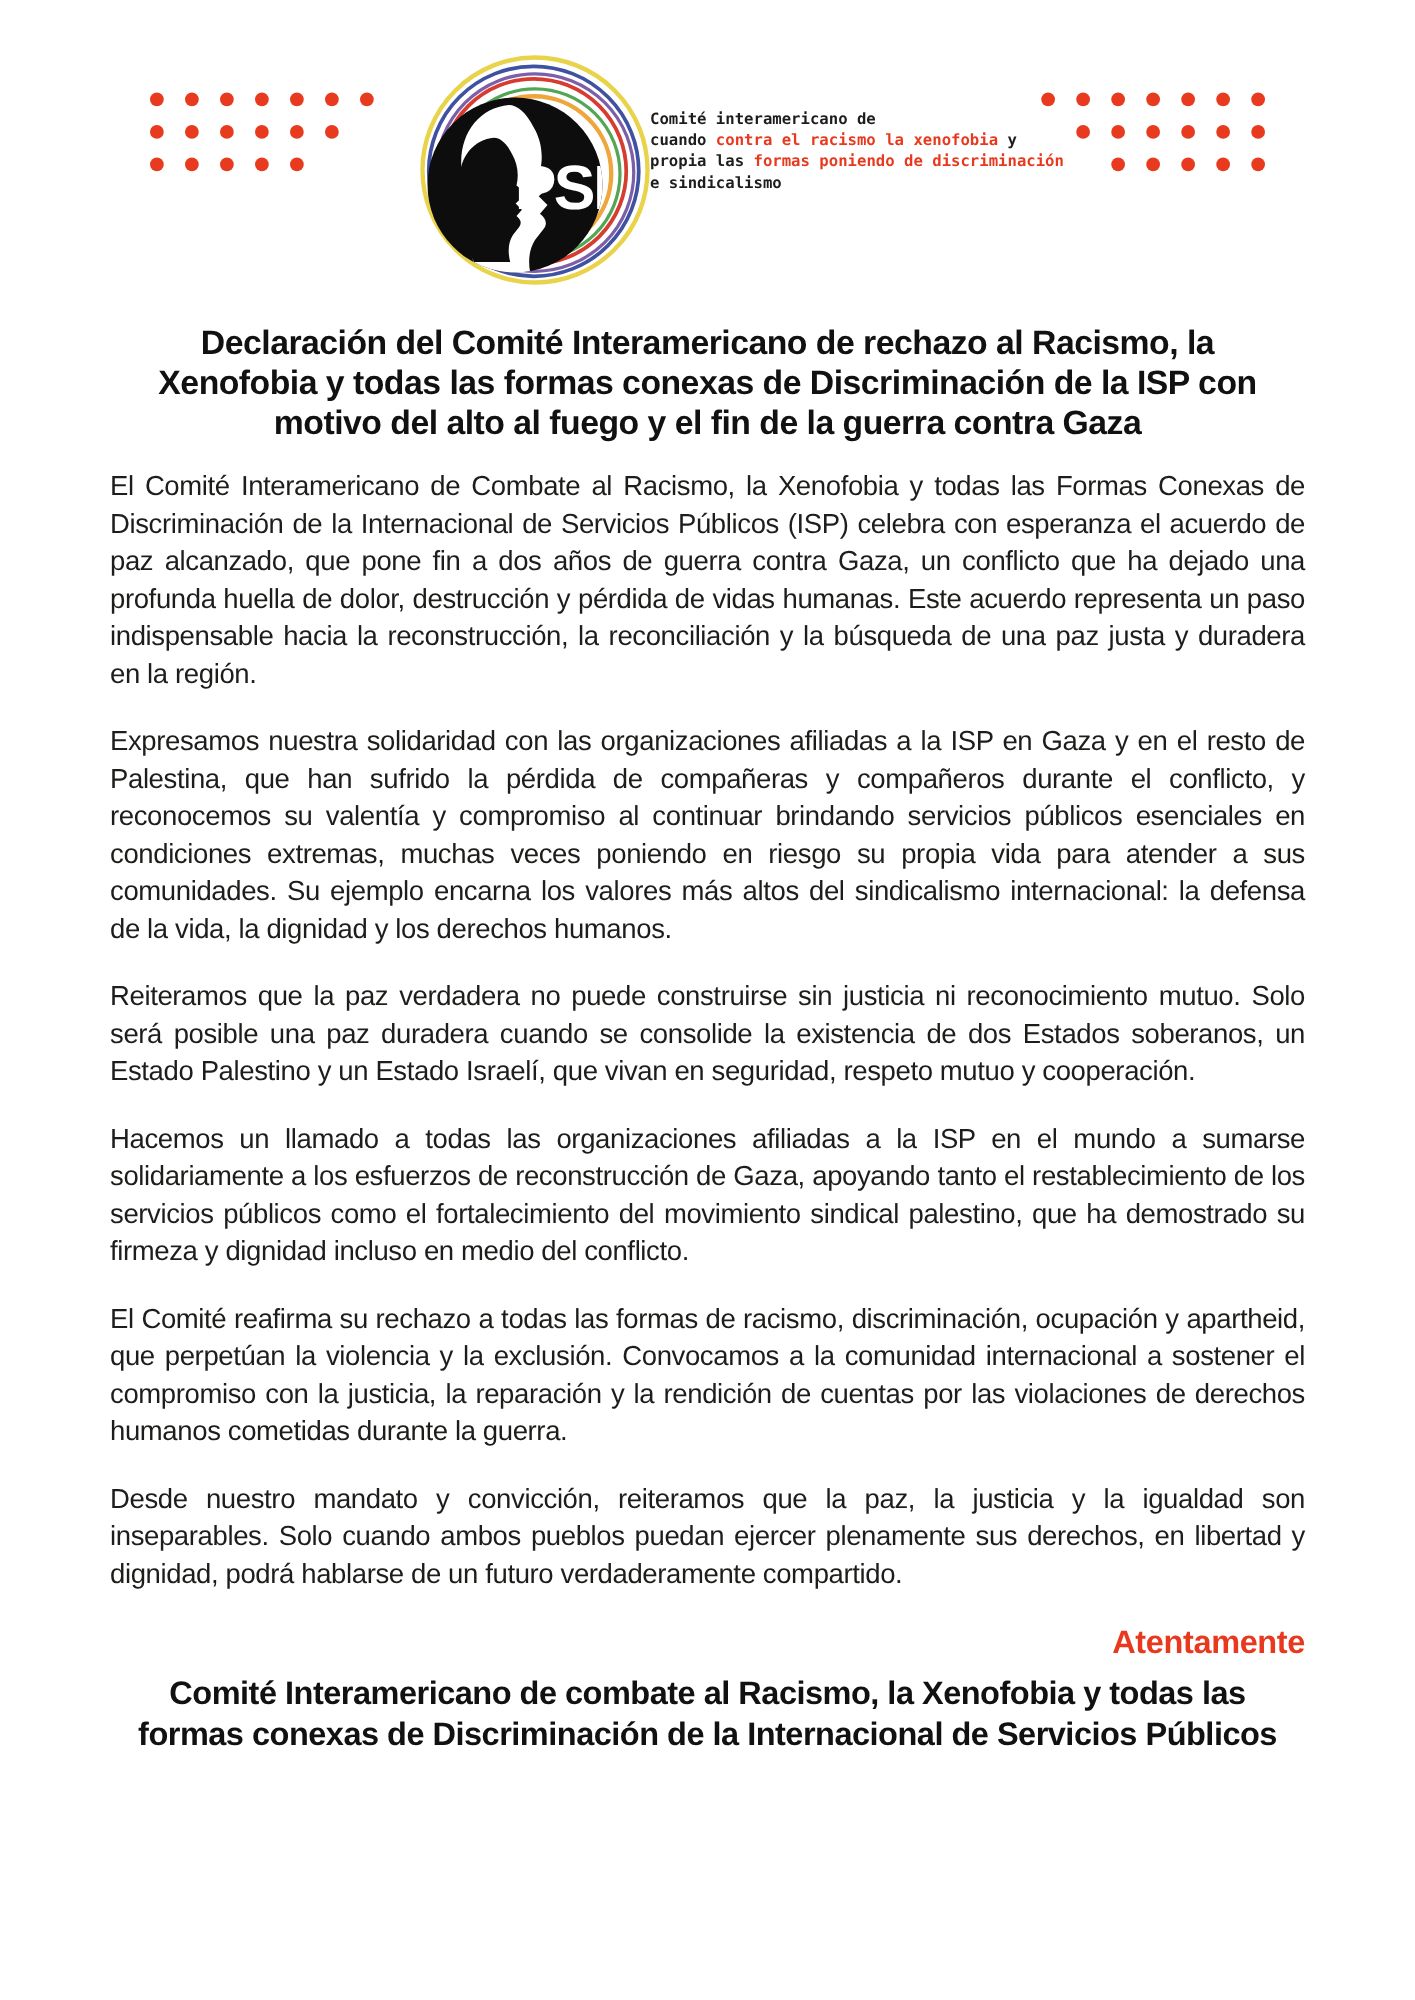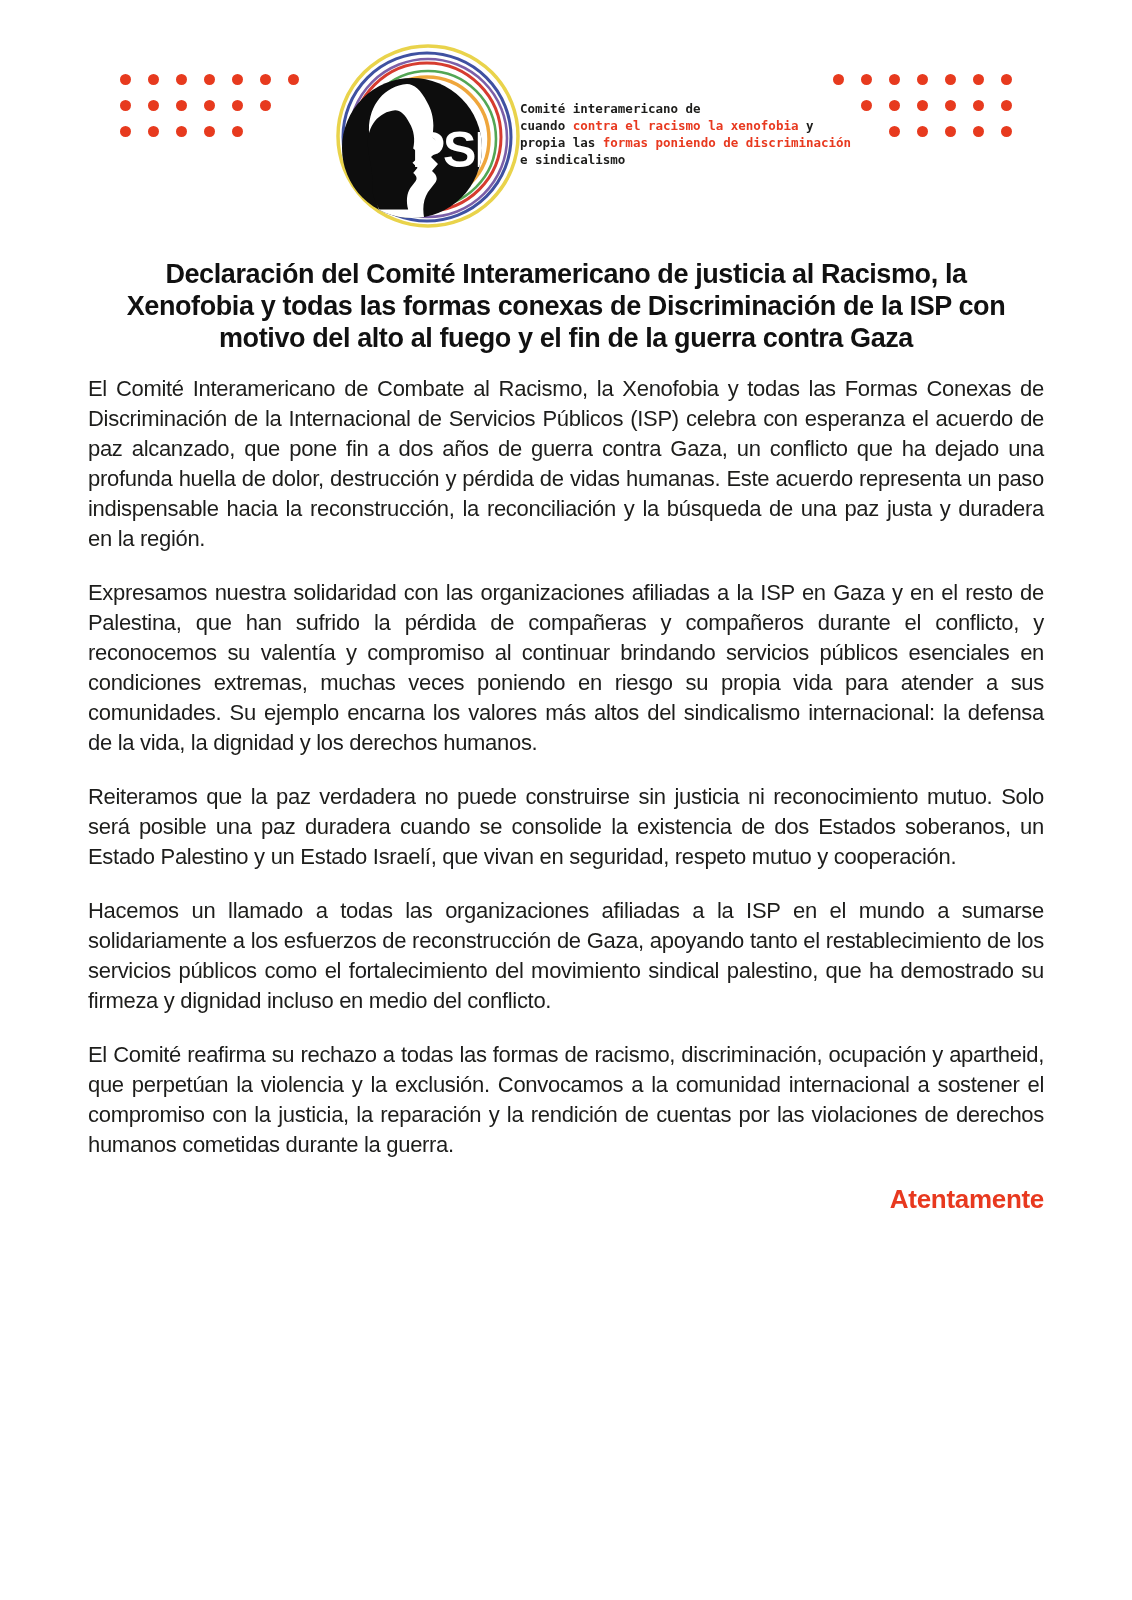--- a/index.html
+++ b/index.html
@@ -20,21 +20,21 @@
 
   .dot-grid{position:absolute;display:flex;flex-direction:column;gap:15px;}
   .dot-grid-left{left:120px;top:74px;align-items:flex-start;}
   .dot-grid-right{right:120px;top:74px;align-items:flex-end;}
   .dot-row{display:flex;gap:17px;}
   .dot{width:11px;height:11px;border-radius:50%;background:var(--dot);display:block;}
 
   .logo-wrap{position:absolute;left:322px;top:42px;width:200px;height:200px;}
 
   .org-description{
-    position:absolute;left:520px;top:100px;
+    position:absolute;left:520px;top:86px;
     font-family:"DejaVu Sans Mono","Liberation Mono",monospace;
     font-weight:bold;font-size:12.5px;line-height:17px;color:var(--ink);
     white-space:nowrap;
   }
   .org-line .accent{color:var(--accent);}
 
   
   .content{margin:0 88px;}
   .doc-title{
     text-align:center;font-weight:bold;font-size:27px;line-height:32px;
@@ -171,25 +171,27 @@
         <span class="dot"></span>
         <span class="dot"></span>
         <span class="dot"></span>
       </div>
     </div>
 
 </header>
 
 <main class="content">
 
-  <h1 class="doc-title">Declaración del Comité Interamericano de justicia al Racismo, la Xenofobia y todas las formas conexas de Discriminación de la ISP con motivo del alto al fuego y el fin de la guerra contra Gaza</h1>
+  <h1 class="doc-title">Declaración del Comité Interamericano de rechazo al Racismo, la Xenofobia y todas las formas conexas de Discriminación de la ISP con motivo del alto al fuego y el fin de la guerra contra Gaza</h1>
 
   <p class="paragraph">El Comité Interamericano de Combate al Racismo, la Xenofobia y todas las Formas Conexas de Discriminación de la Internacional de Servicios Públicos (ISP) celebra con esperanza el acuerdo de paz alcanzado, que pone fin a dos años de guerra contra Gaza, un conflicto que ha dejado una profunda huella de dolor, destrucción y pérdida de vidas humanas. Este acuerdo representa un paso indispensable hacia la reconstrucción, la reconciliación y la búsqueda de una paz justa y duradera en la región.</p>
   <p class="paragraph">Expresamos nuestra solidaridad con las organizaciones afiliadas a la ISP en Gaza y en el resto de Palestina, que han sufrido la pérdida de compañeras y compañeros durante el conflicto, y reconocemos su valentía y compromiso al continuar brindando servicios públicos esenciales en condiciones extremas, muchas veces poniendo en riesgo su propia vida para atender a sus comunidades. Su ejemplo encarna los valores más altos del sindicalismo internacional: la defensa de la vida, la dignidad y los derechos humanos.</p>
   <p class="paragraph">Reiteramos que la paz verdadera no puede construirse sin justicia ni reconocimiento mutuo. Solo será posible una paz duradera cuando se consolide la existencia de dos Estados soberanos, un Estado Palestino y un Estado Israelí, que vivan en seguridad, respeto mutuo y cooperación.</p>
   <p class="paragraph">Hacemos un llamado a todas las organizaciones afiliadas a la ISP en el mundo a sumarse solidariamente a los esfuerzos de reconstrucción de Gaza, apoyando tanto el restablecimiento de los servicios públicos como el fortalecimiento del movimiento sindical palestino, que ha demostrado su firmeza y dignidad incluso en medio del conflicto.</p>
   <p class="paragraph">El Comité reafirma su rechazo a todas las formas de racismo, discriminación, ocupación y apartheid, que perpetúan la violencia y la exclusión. Convocamos a la comunidad internacional a sostener el compromiso con la justicia, la reparación y la rendición de cuentas por las violaciones de derechos humanos cometidas durante la guerra.</p>
+  <p class="paragraph">Desde nuestro mandato y convicción, reiteramos que la paz, la justicia y la igualdad son inseparables. Solo cuando ambos pueblos puedan ejercer plenamente sus derechos, en libertad y dignidad, podrá hablarse de un futuro verdaderamente compartido.</p>
 
   <div class="closing">
     <div class="salutation">Atentamente</div>
+    <div class="signature">Comité Interamericano de combate al Racismo, la Xenofobia y todas las formas conexas de Discriminación de la Internacional de Servicios Públicos</div>
   </div>
 
 </main>
 
 </body></html>

